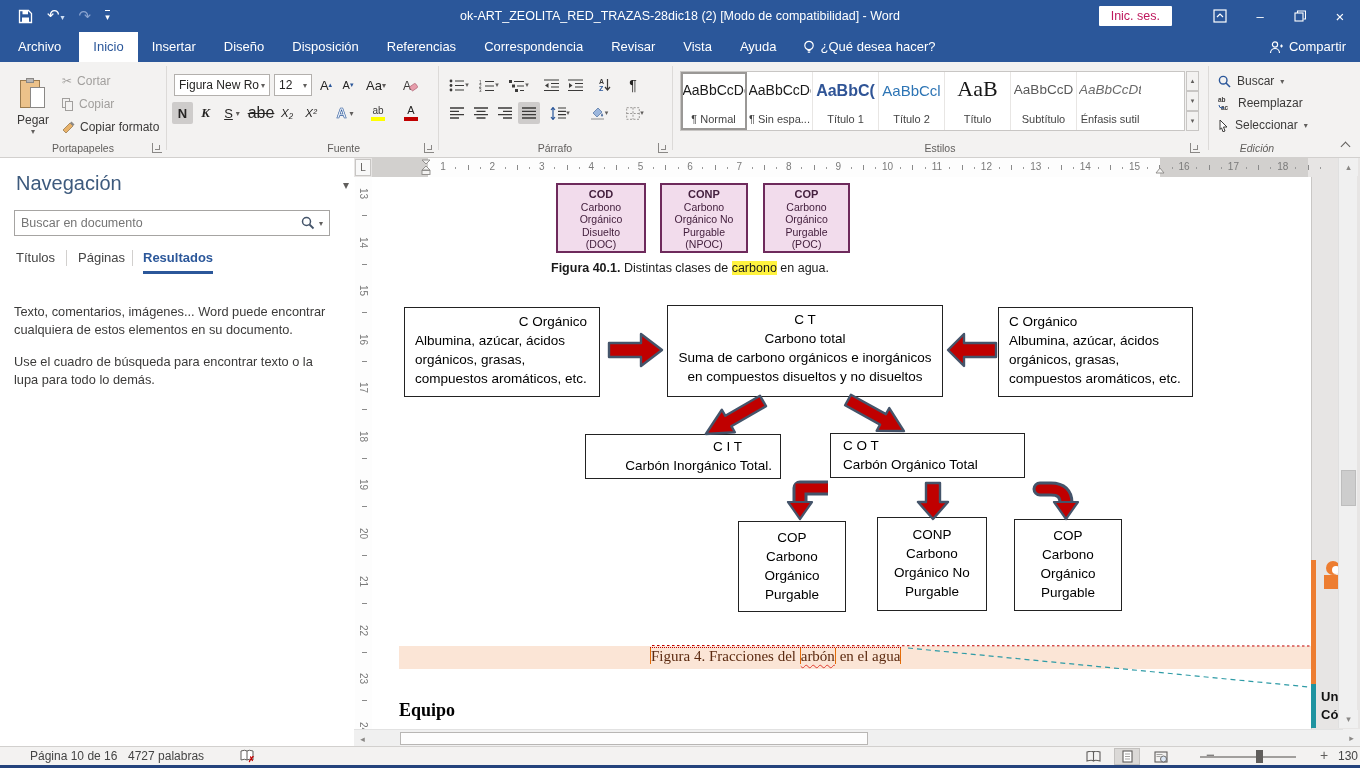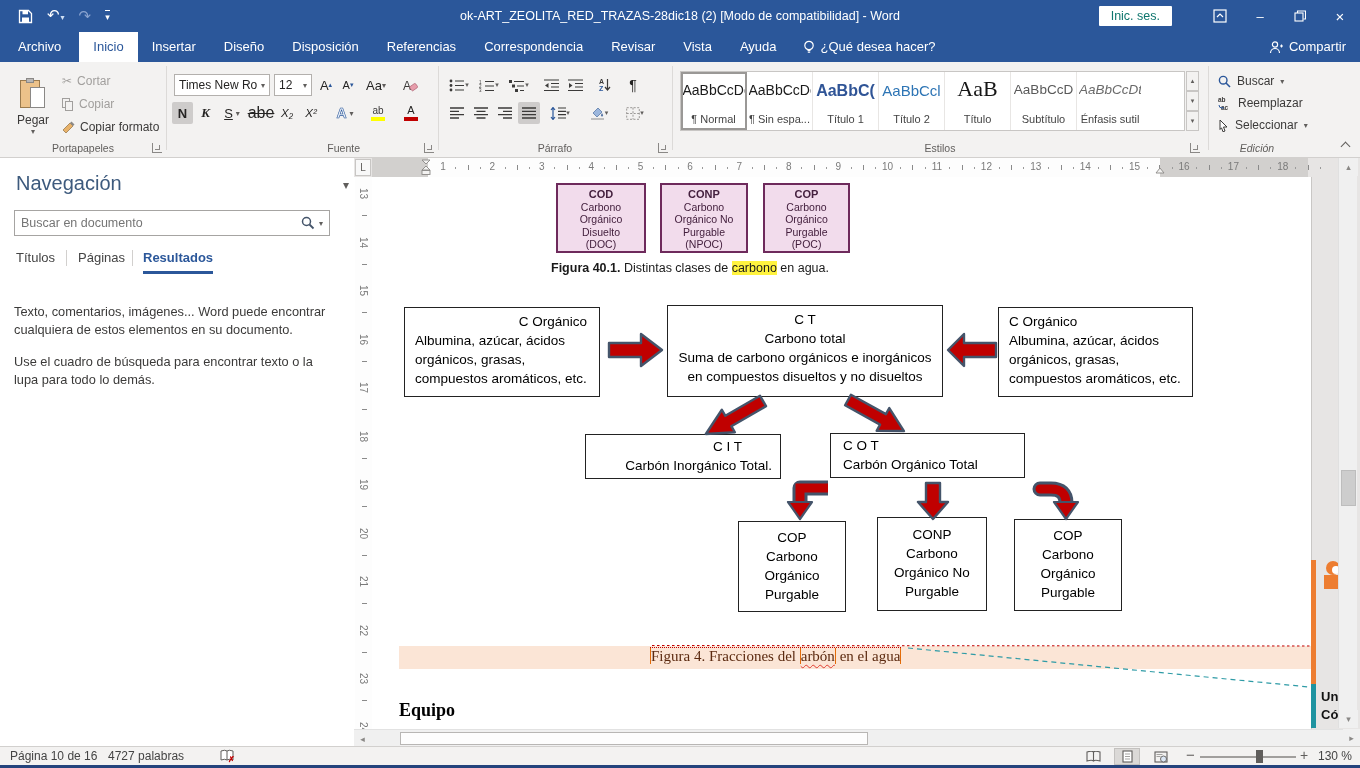--- a/index.html
+++ b/index.html
@@ -9,21 +9,21 @@
   .abs{position:absolute;}
 
   
   #titlebar{position:absolute;left:0;top:0;width:1360px;height:32px;background:#2b579a;color:#fff;}
   #titlebar .qat{position:absolute;top:0;left:0;height:32px;display:flex;align-items:center;gap:14px;padding-left:18px;}
   .qat-btn{color:#fff;font-size:15px;line-height:32px;}
   .qat-btn.dis{color:#8aa3cf;}
   .tiny-caret{font-size:8px;color:#cfe0f5;margin-left:1px;}
   #win-title{position:absolute;left:0;right:0;top:0;text-align:center;font-size:12.5px;line-height:32px;color:#fff;}
   #title-right{position:absolute;right:0;top:0;height:32px;display:flex;align-items:center;}
-  #signin{background:#fff;color:#0f766e;font-size:12.5px;padding:3px 12px;border-radius:1px;margin-right:28px;}
+  #signin{background:#fff;color:#be185d;font-size:12.5px;padding:3px 12px;border-radius:1px;margin-right:28px;}
   .winbtn{width:40px;height:32px;display:flex;align-items:center;justify-content:center;color:#fff;font-size:13px;}
   
   #tabrow{position:absolute;left:0;top:32px;width:1360px;height:30px;background:#2b579a;display:flex;align-items:flex-end;}
   .rtab{color:#fff;font-size:13px;line-height:30px;padding:0 14px;white-space:nowrap;}
   .rtab.file{padding:0 18px;}
   .rtab.active{background:#fff;color:#2b579a;}
   #tellme{display:flex;align-items:center;color:#fff;font-size:13px;line-height:30px;gap:6px;margin-left:12px;}
   #share{position:absolute;right:14px;bottom:0;color:#fff;font-size:13px;line-height:30px;display:flex;gap:6px;align-items:center;}
 
   
@@ -100,21 +100,21 @@
   .varrow{position:absolute;left:0;width:19px;height:18px;color:#8a8886;font-size:9px;display:flex;align-items:center;justify-content:center;background:#f0f0f0;}
   #vthumb{position:absolute;left:2px;top:312px;width:15px;height:36px;background:#cdcdcd;border:1px solid #bdbdbd;}
   #hscroll{position:absolute;left:354px;top:729px;width:1006px;height:17px;background:#f0f0f0;border-top:1px solid #e2e2e2;z-index:5;}
   .harrow{position:absolute;top:0;width:17px;height:17px;color:#8a8886;font-size:9px;display:flex;align-items:center;justify-content:center;}
   #hthumb{position:absolute;left:46px;top:2px;width:468px;height:13px;background:#fdfdfd;border:1px solid #b8b6b4;}
   #corner-arrow{position:absolute;left:1343px;top:729px;width:17px;height:17px;color:#8a8886;font-size:9px;display:flex;align-items:center;justify-content:center;background:#f0f0f0;z-index:6;}
 
   
   #statusbar{position:absolute;left:0;top:746px;width:1360px;height:22px;background:#f3f2f1;border-top:1px solid #d2d0ce;font-size:12px;color:#444;}
   #statusbar::after{content:"";position:absolute;left:0;bottom:-0px;width:1360px;height:3px;background:#24437c;}
-  .sitem{position:absolute;top:0;line-height:19px;}
+  .sitem{position:absolute;top:0;line-height:19px;margin-left:20px;}
   .viewbtn{position:absolute;top:1px;width:26px;height:17px;display:flex;align-items:center;justify-content:center;}
   .viewbtn.on{background:#dbd9d7;border:1px solid #c3c1bf;}
   #zoomtrack{position:absolute;top:9px;width:96px;height:1.5px;background:#a19f9d;}
   #zoomthumb{position:absolute;top:3px;width:7px;height:13px;background:#605e5c;}
 
   svg{display:block;}
   #overlay{position:absolute;left:0;top:0;width:1360px;height:768px;pointer-events:none;z-index:2;}
 </style>
 </head>
 <body>
@@ -209,21 +209,21 @@
           <path d="M1 9 L8 2 l3 3 L4 12 z" fill="#e8b26a" stroke="#9b7b4e" stroke-width="0.8"></path>
           <path d="M8 2 l3 3 1.5-1.5 -3-3 z" fill="#8a8886"></path>
         </svg>
       <span>Copiar formato</span>
     </div>
     <div class="glabel" style="left:18px;width:130px;">Portapapeles</div>
     <div class="launcher" style="left:152px;"></div>
     <div class="gsep" style="left:166px;"></div>
 
     <div class="combo" style="left:174px;top:12px;width:96px;">
-      <span>Times New Ro</span>
+      <span>Figura New Ro</span>
         <span class="cc">▾</span>
     </div>
     <div class="combo" style="left:274px;top:12px;width:38px;">
       <span>12</span>
         <span class="cc">▾</span>
     </div>
     <div class="rbtn" style="left:316px;top:12px;width:20px;height:22px;">
         <span class="rtxt">A</span>
         <span style="font-size:7px;color:#2b579a;vertical-align:top;">▴</span>
       </div>

